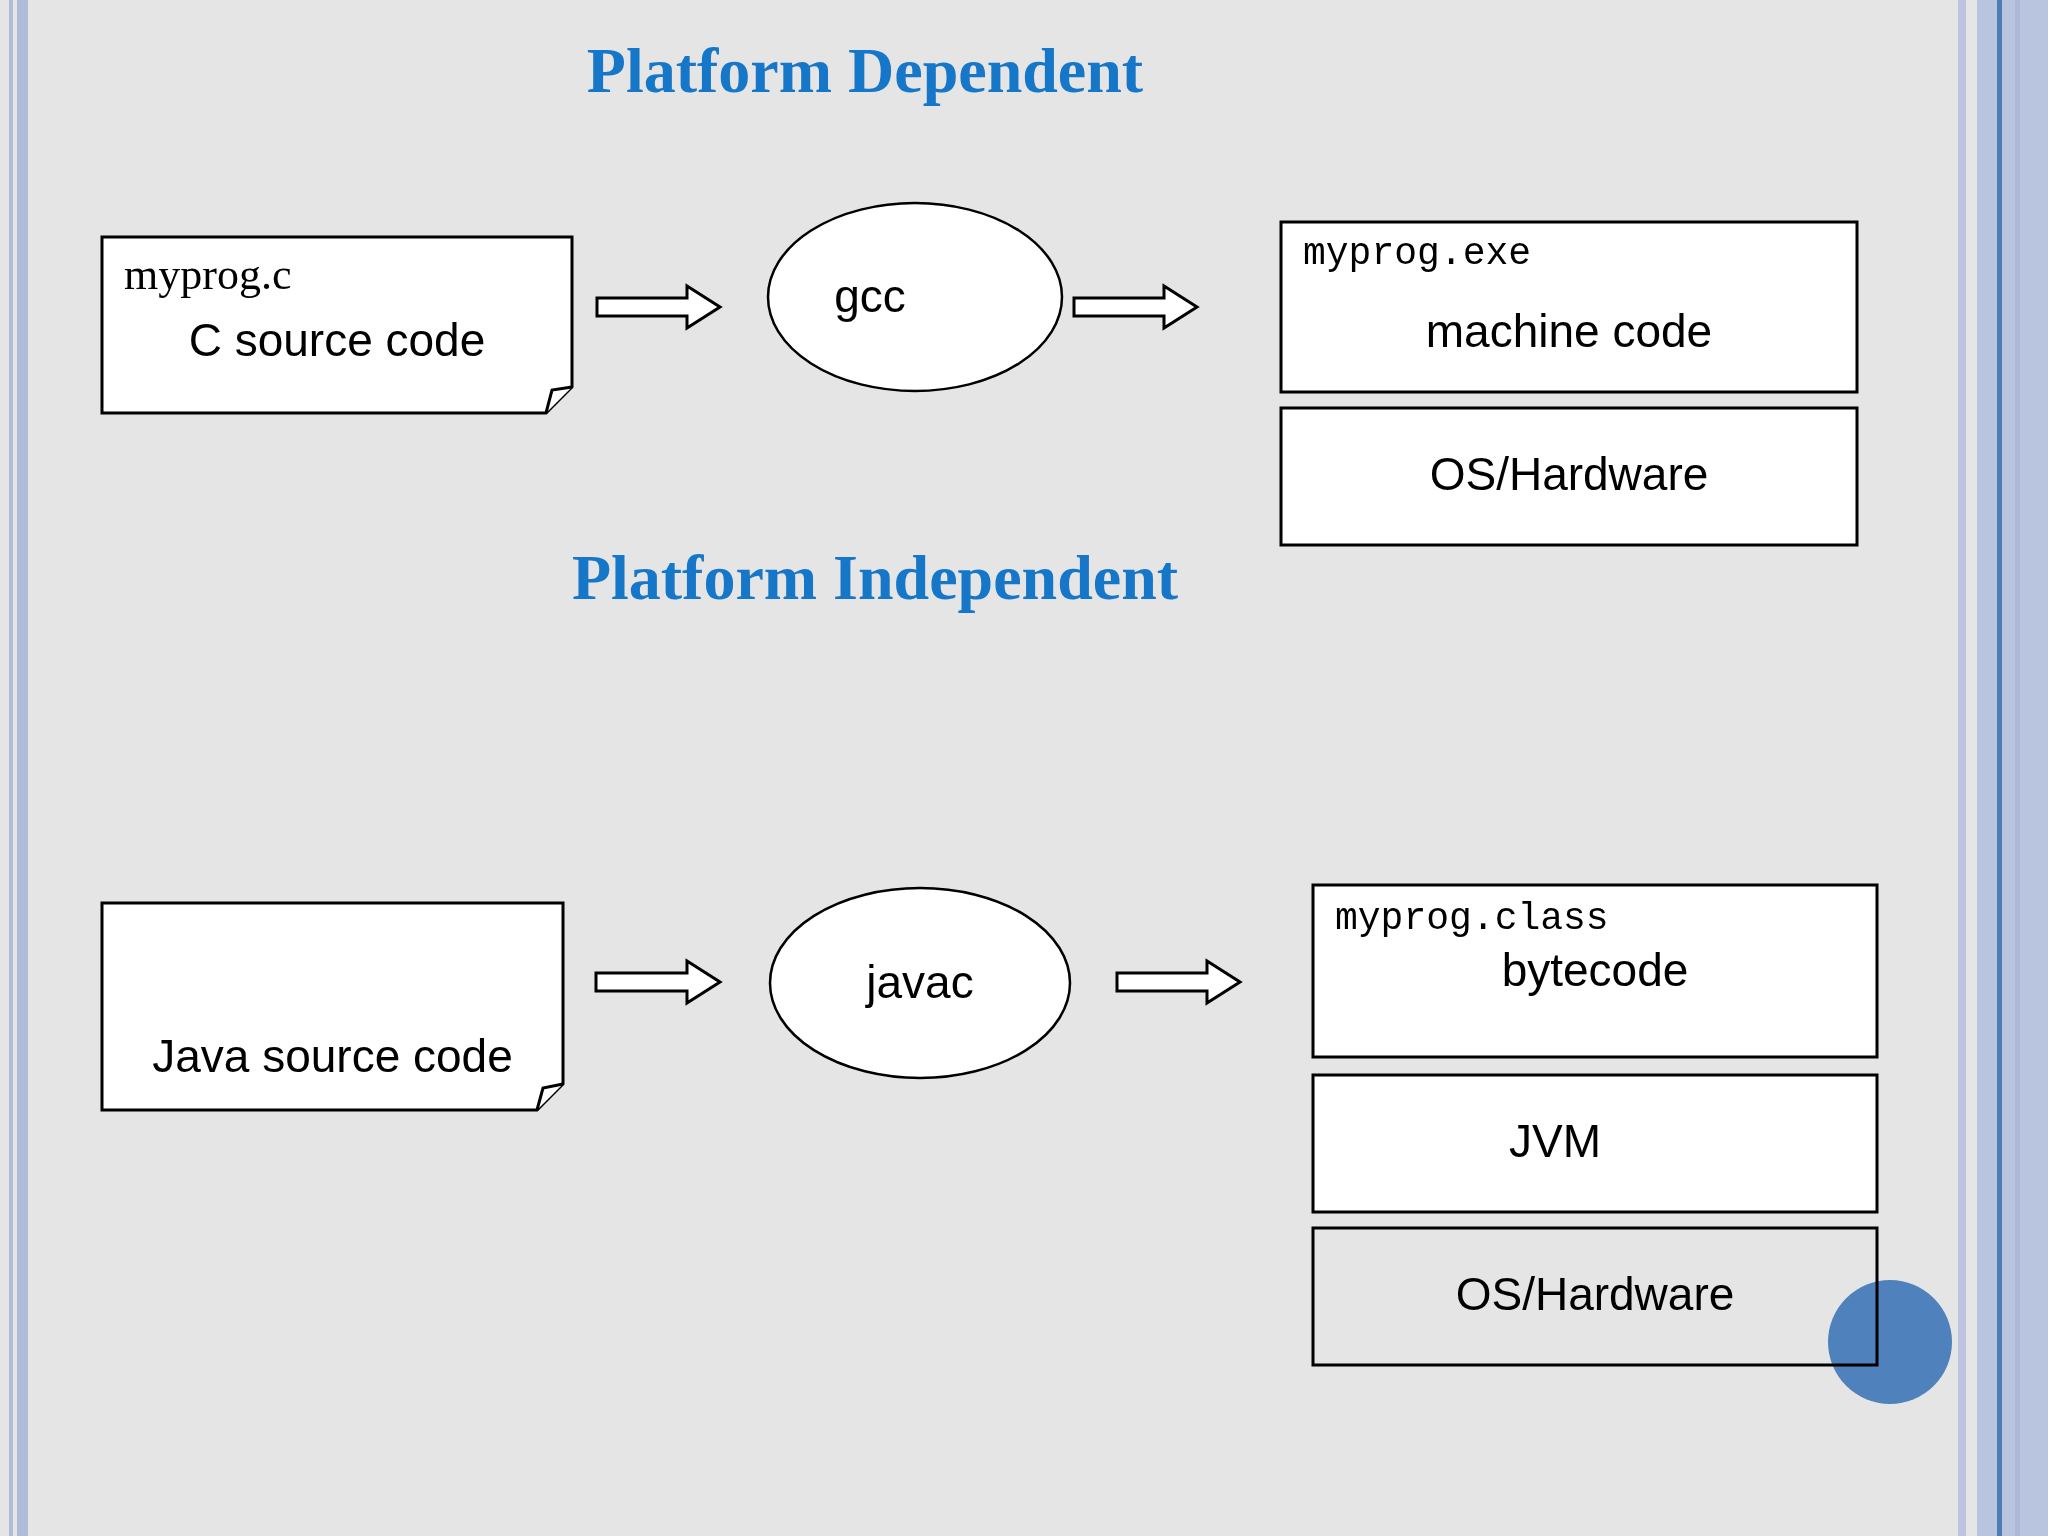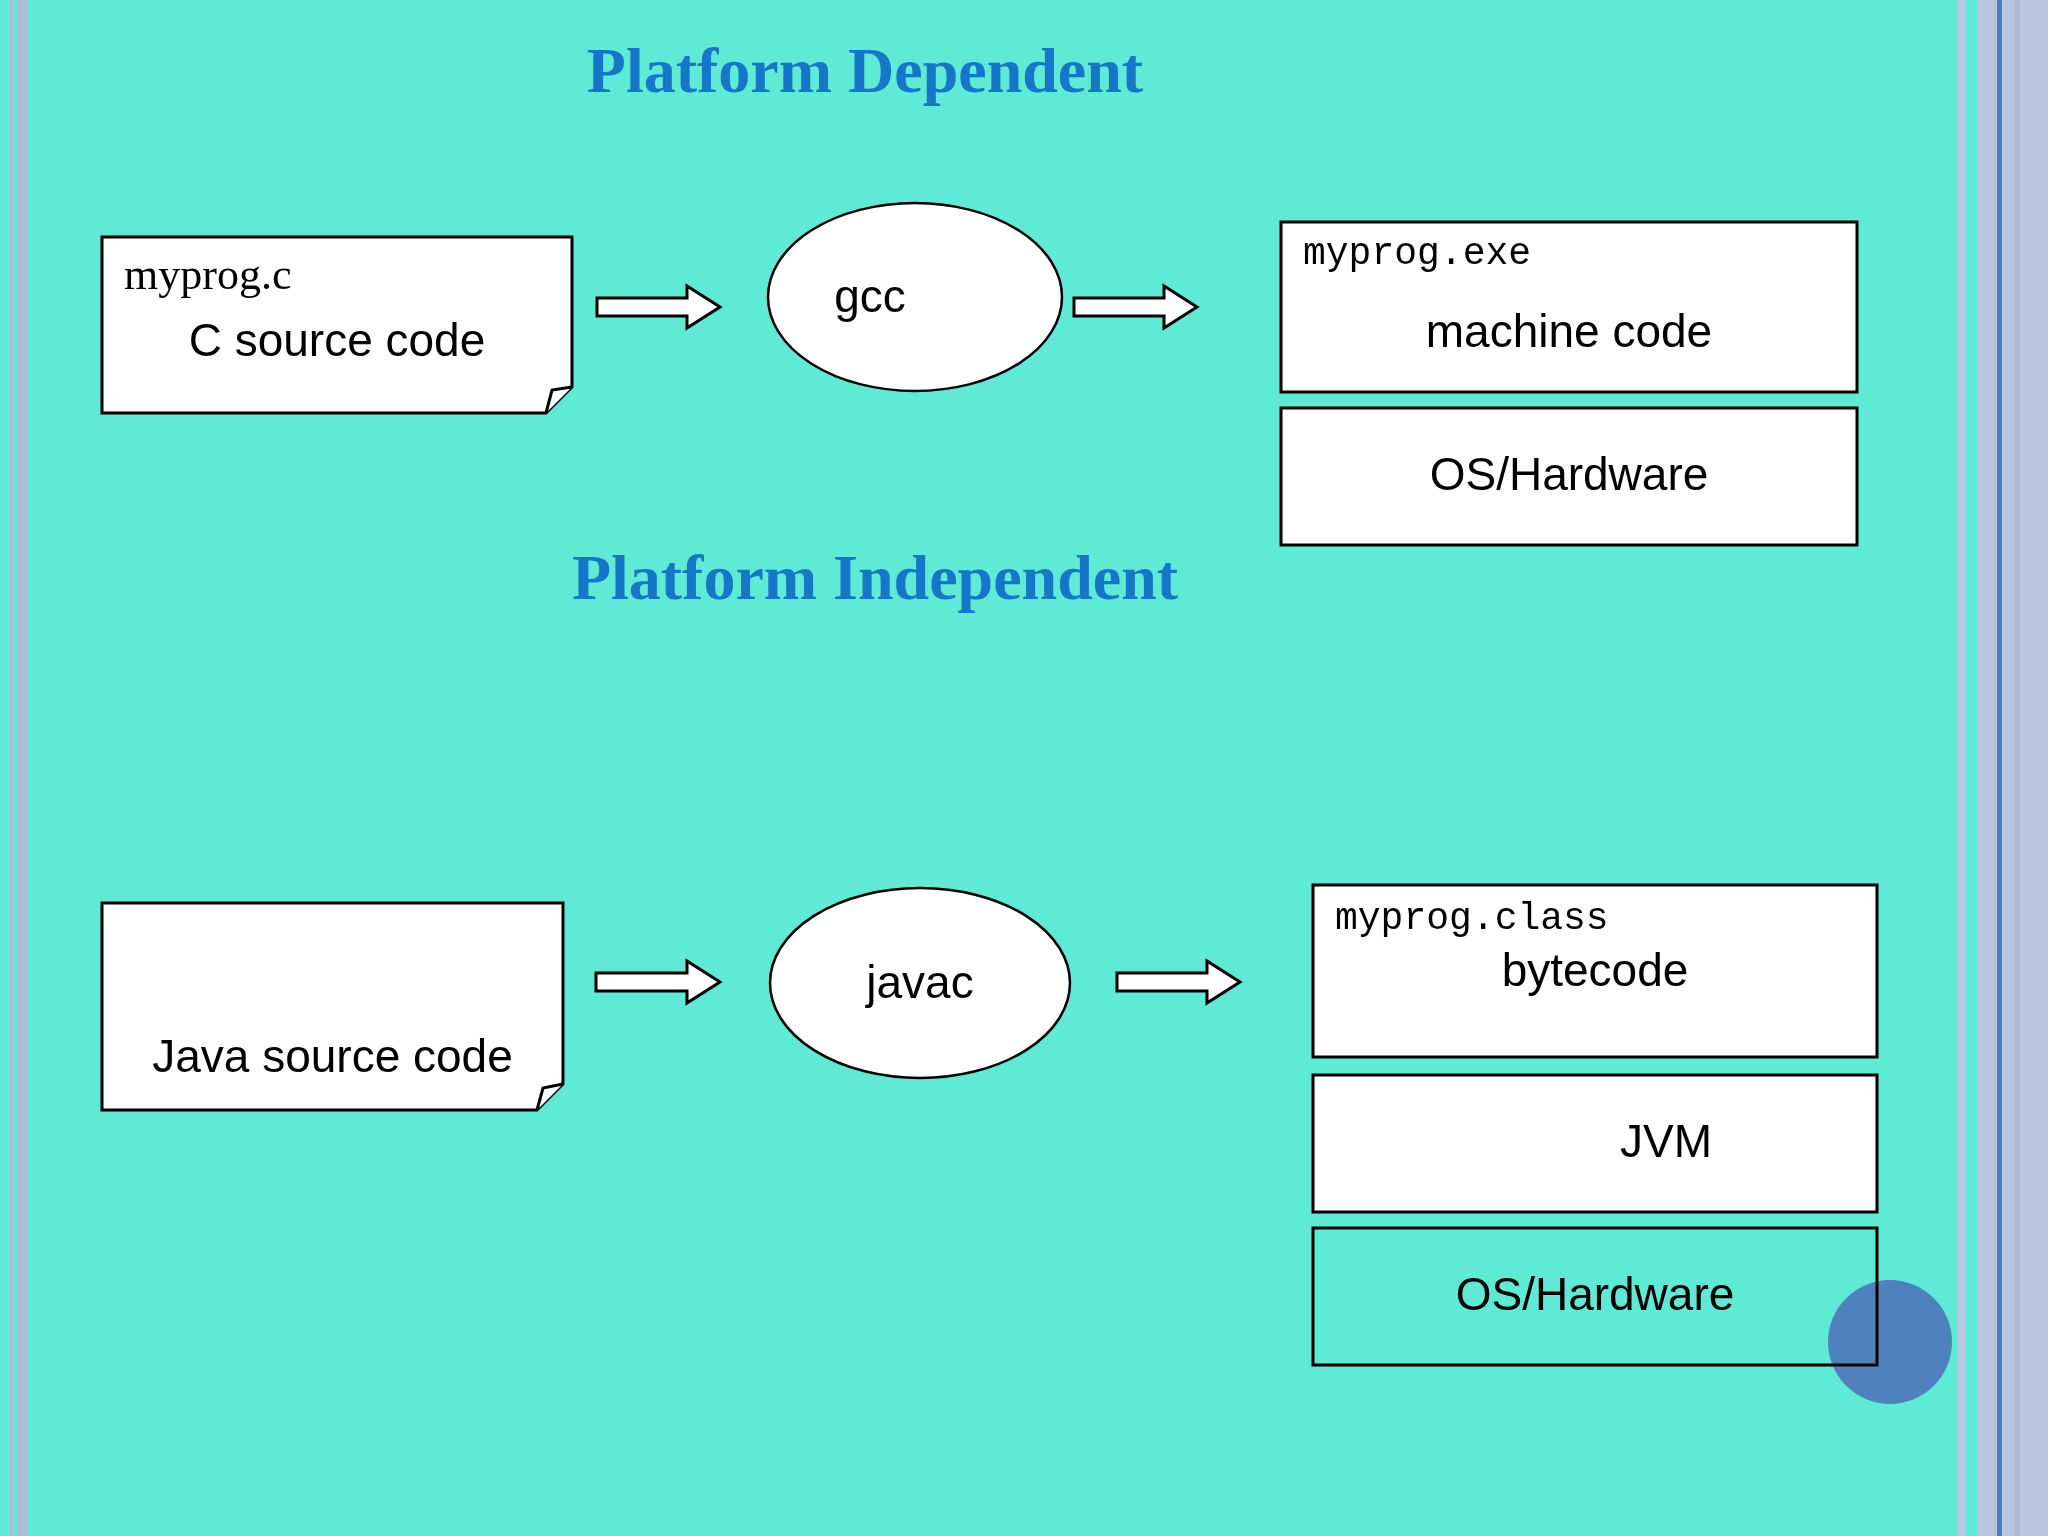--- a/index.html
+++ b/index.html
@@ -3,21 +3,21 @@
 <meta charset="utf-8">
 <style>
   html, body { margin: 0; padding: 0; }
   body {
     width: 2048px; height: 1536px; overflow: hidden;
     background: #ffffff;
     font-family: "Liberation Sans", sans-serif;
   }
   .slide {
     position: relative; width: 2048px; height: 1536px;
-    background: #5eead4;
+    background: #e5e5e5;
   }
   .stripe { position: absolute; top: 0; bottom: 0; }
   .stripe-left-thin   { left: 9px;    width: 4px;  background: #b1bcd8; }
   .stripe-left-thick  { left: 17px;   width: 11px; background: #b1bcd8; }
   .stripe-right-thin  { left: 1958px; width: 8px;  background: #bcc4e0; }
   .band-right         { left: 1977px; width: 71px; background: #b9c5df; }
   .stripe-right-dark  { left: 1997px; width: 5px;  background: #4f7cb5; }
   .stripe-right-inner { left: 2015px; width: 5px;  background: #abb9d6; }
 
   svg.diagram { position: absolute; left: 0; top: 0; }
@@ -41,21 +41,21 @@
   .lb-gcc    { left: 723px;  top: 270px;  width: 294px; }
   .fn-exe    { left: 1303px; top: 232px; }
   .lb-mach   { left: 1281px; top: 281px;  width: 576px; margin-top: 24px; }
   .lb-os1    { left: 1281px; top: 448px;  width: 576px; }
 
   .fn-java   { left: 122px;  top: 918px; }
   .lb-jsrc   { left: 102px;  top: 1030px; width: 461px; }
   .lb-javac  { left: 770px;  top: 956px;  width: 300px; }
   .fn-class  { left: 1335px; top: 897px; }
   .lb-byte   { left: 1313px; top: 944px;  width: 564px; }
-  .lb-jvm    { left: 1384px; top: 1115px; width: 564px; }
+  .lb-jvm    { left: 1273px; top: 1115px; width: 564px; }
   .lb-os2    { left: 1313px; top: 1268px; width: 564px; }
 </style>
 </head>
 <body>
 
 <div class="slide">
 
   <div class="stripe stripe-left-thin"></div>
   <div class="stripe stripe-left-thick"></div>
   <div class="stripe stripe-right-thin"></div>

